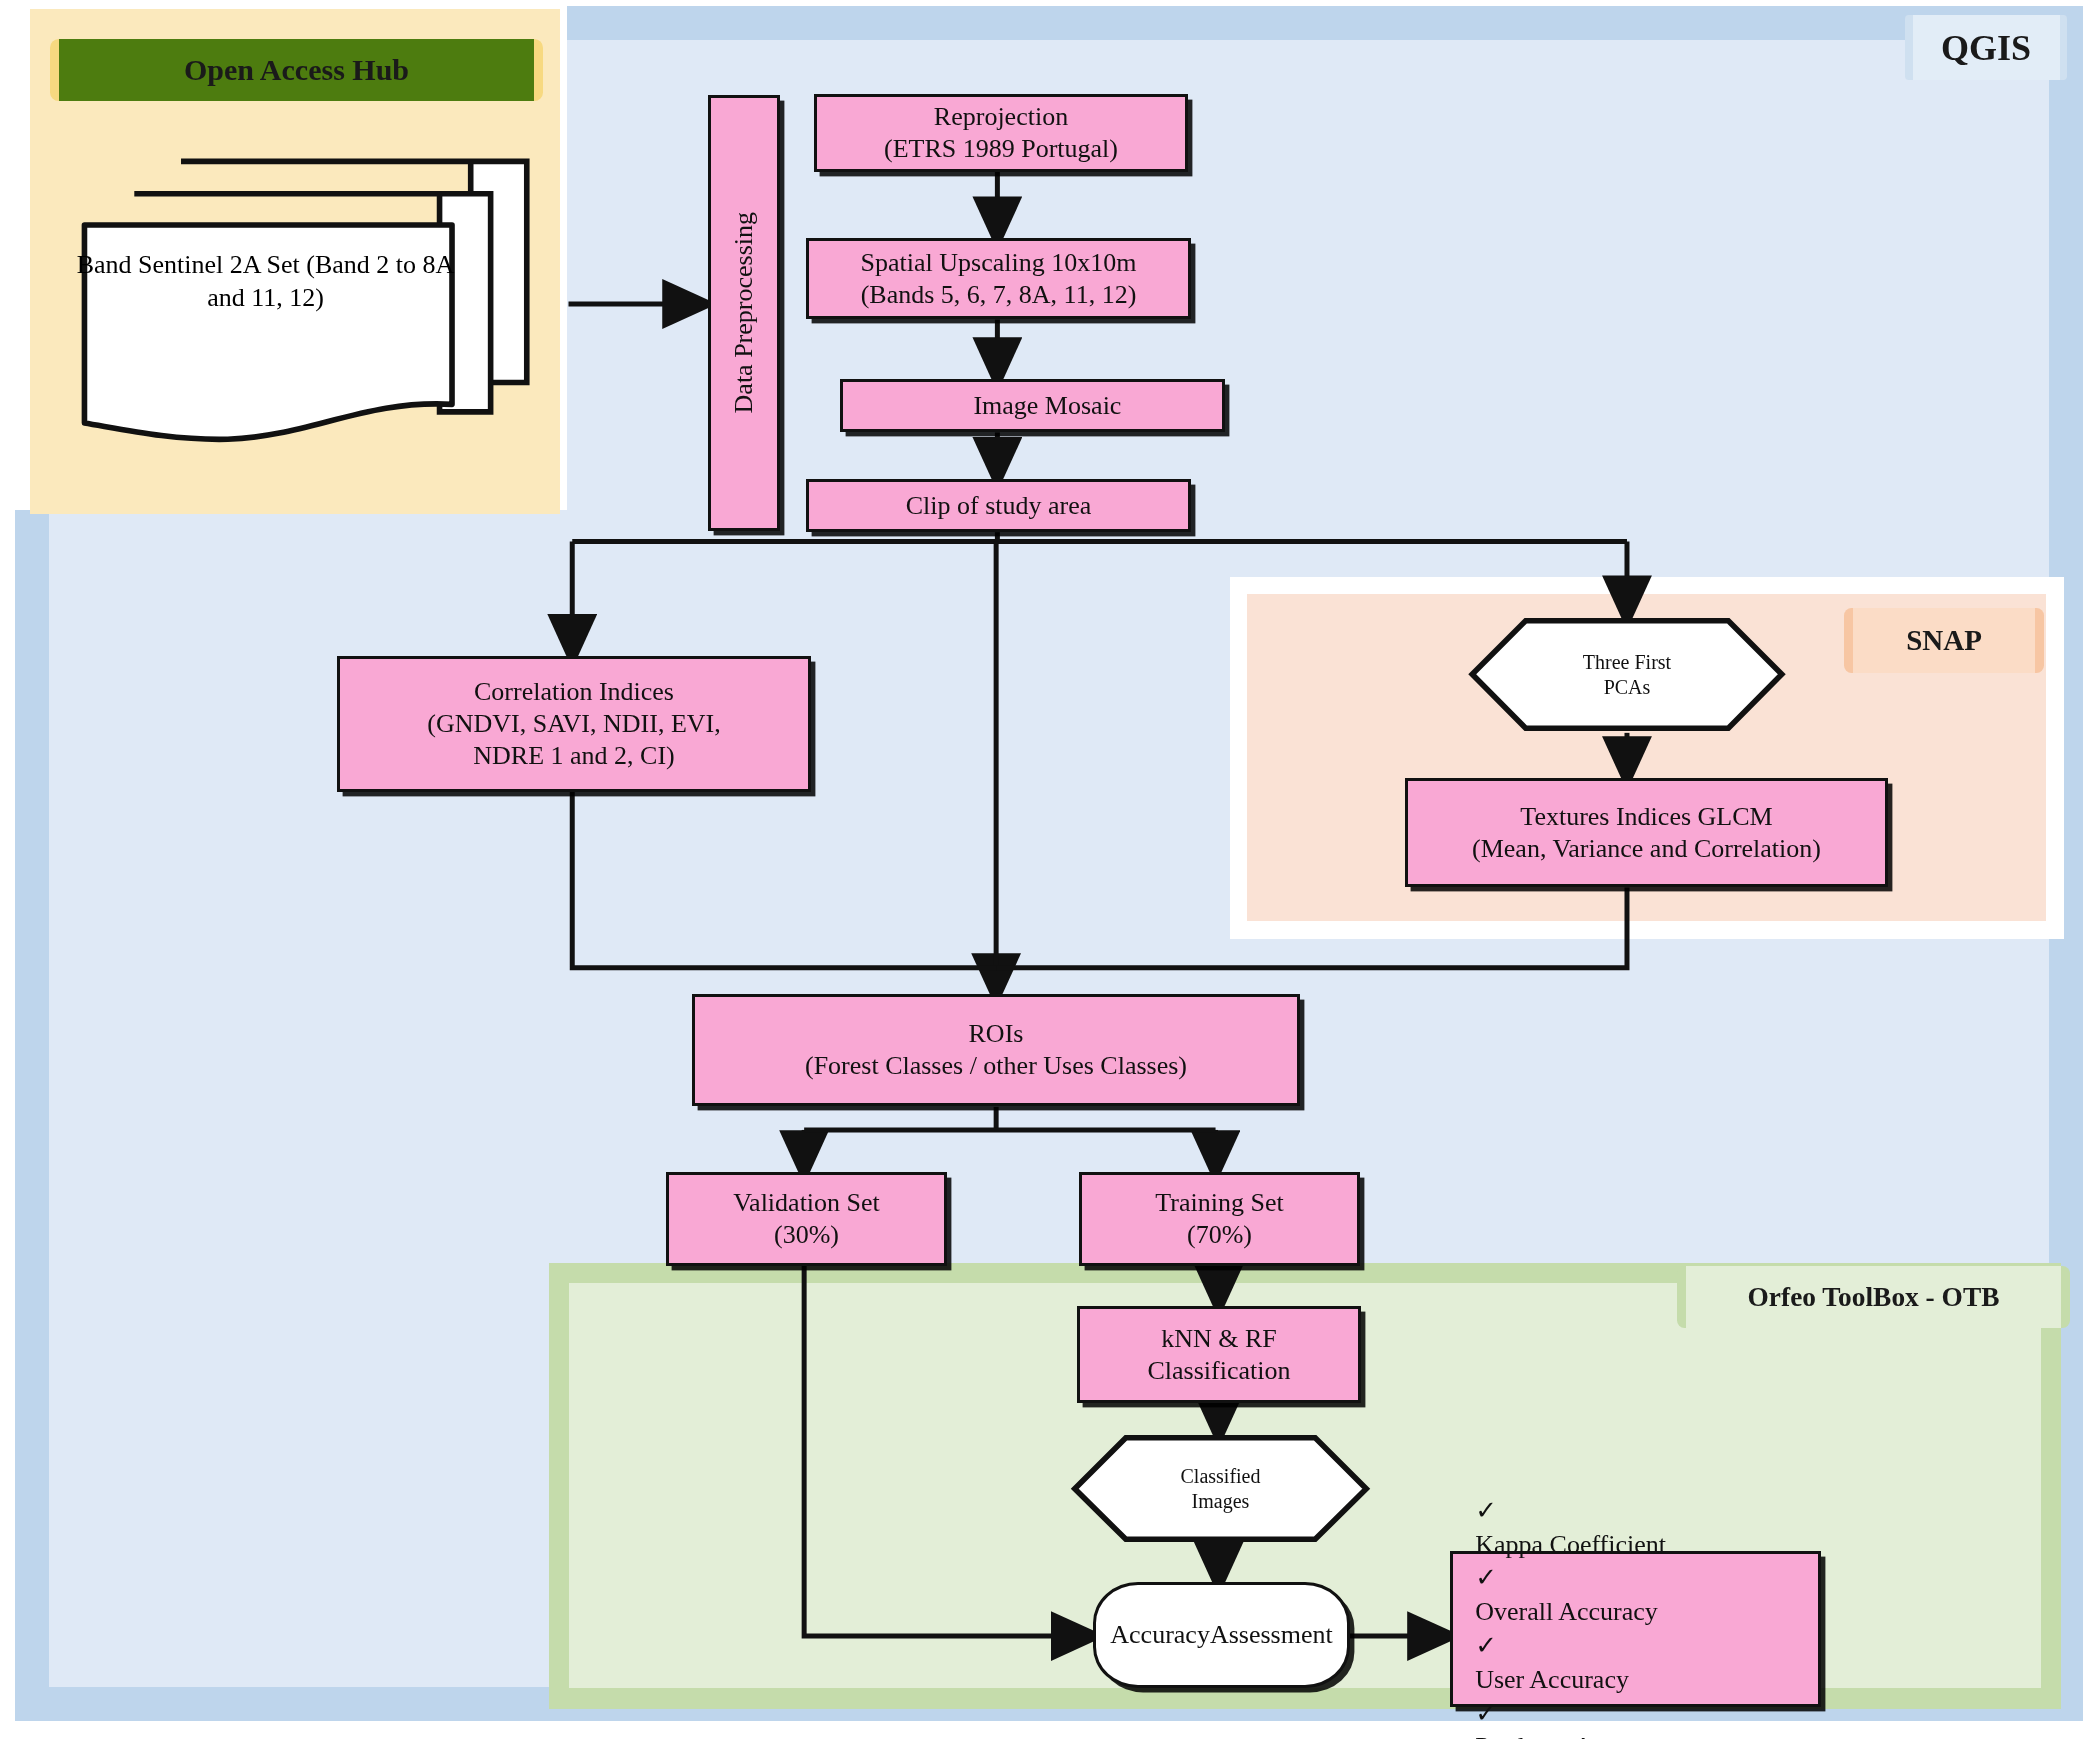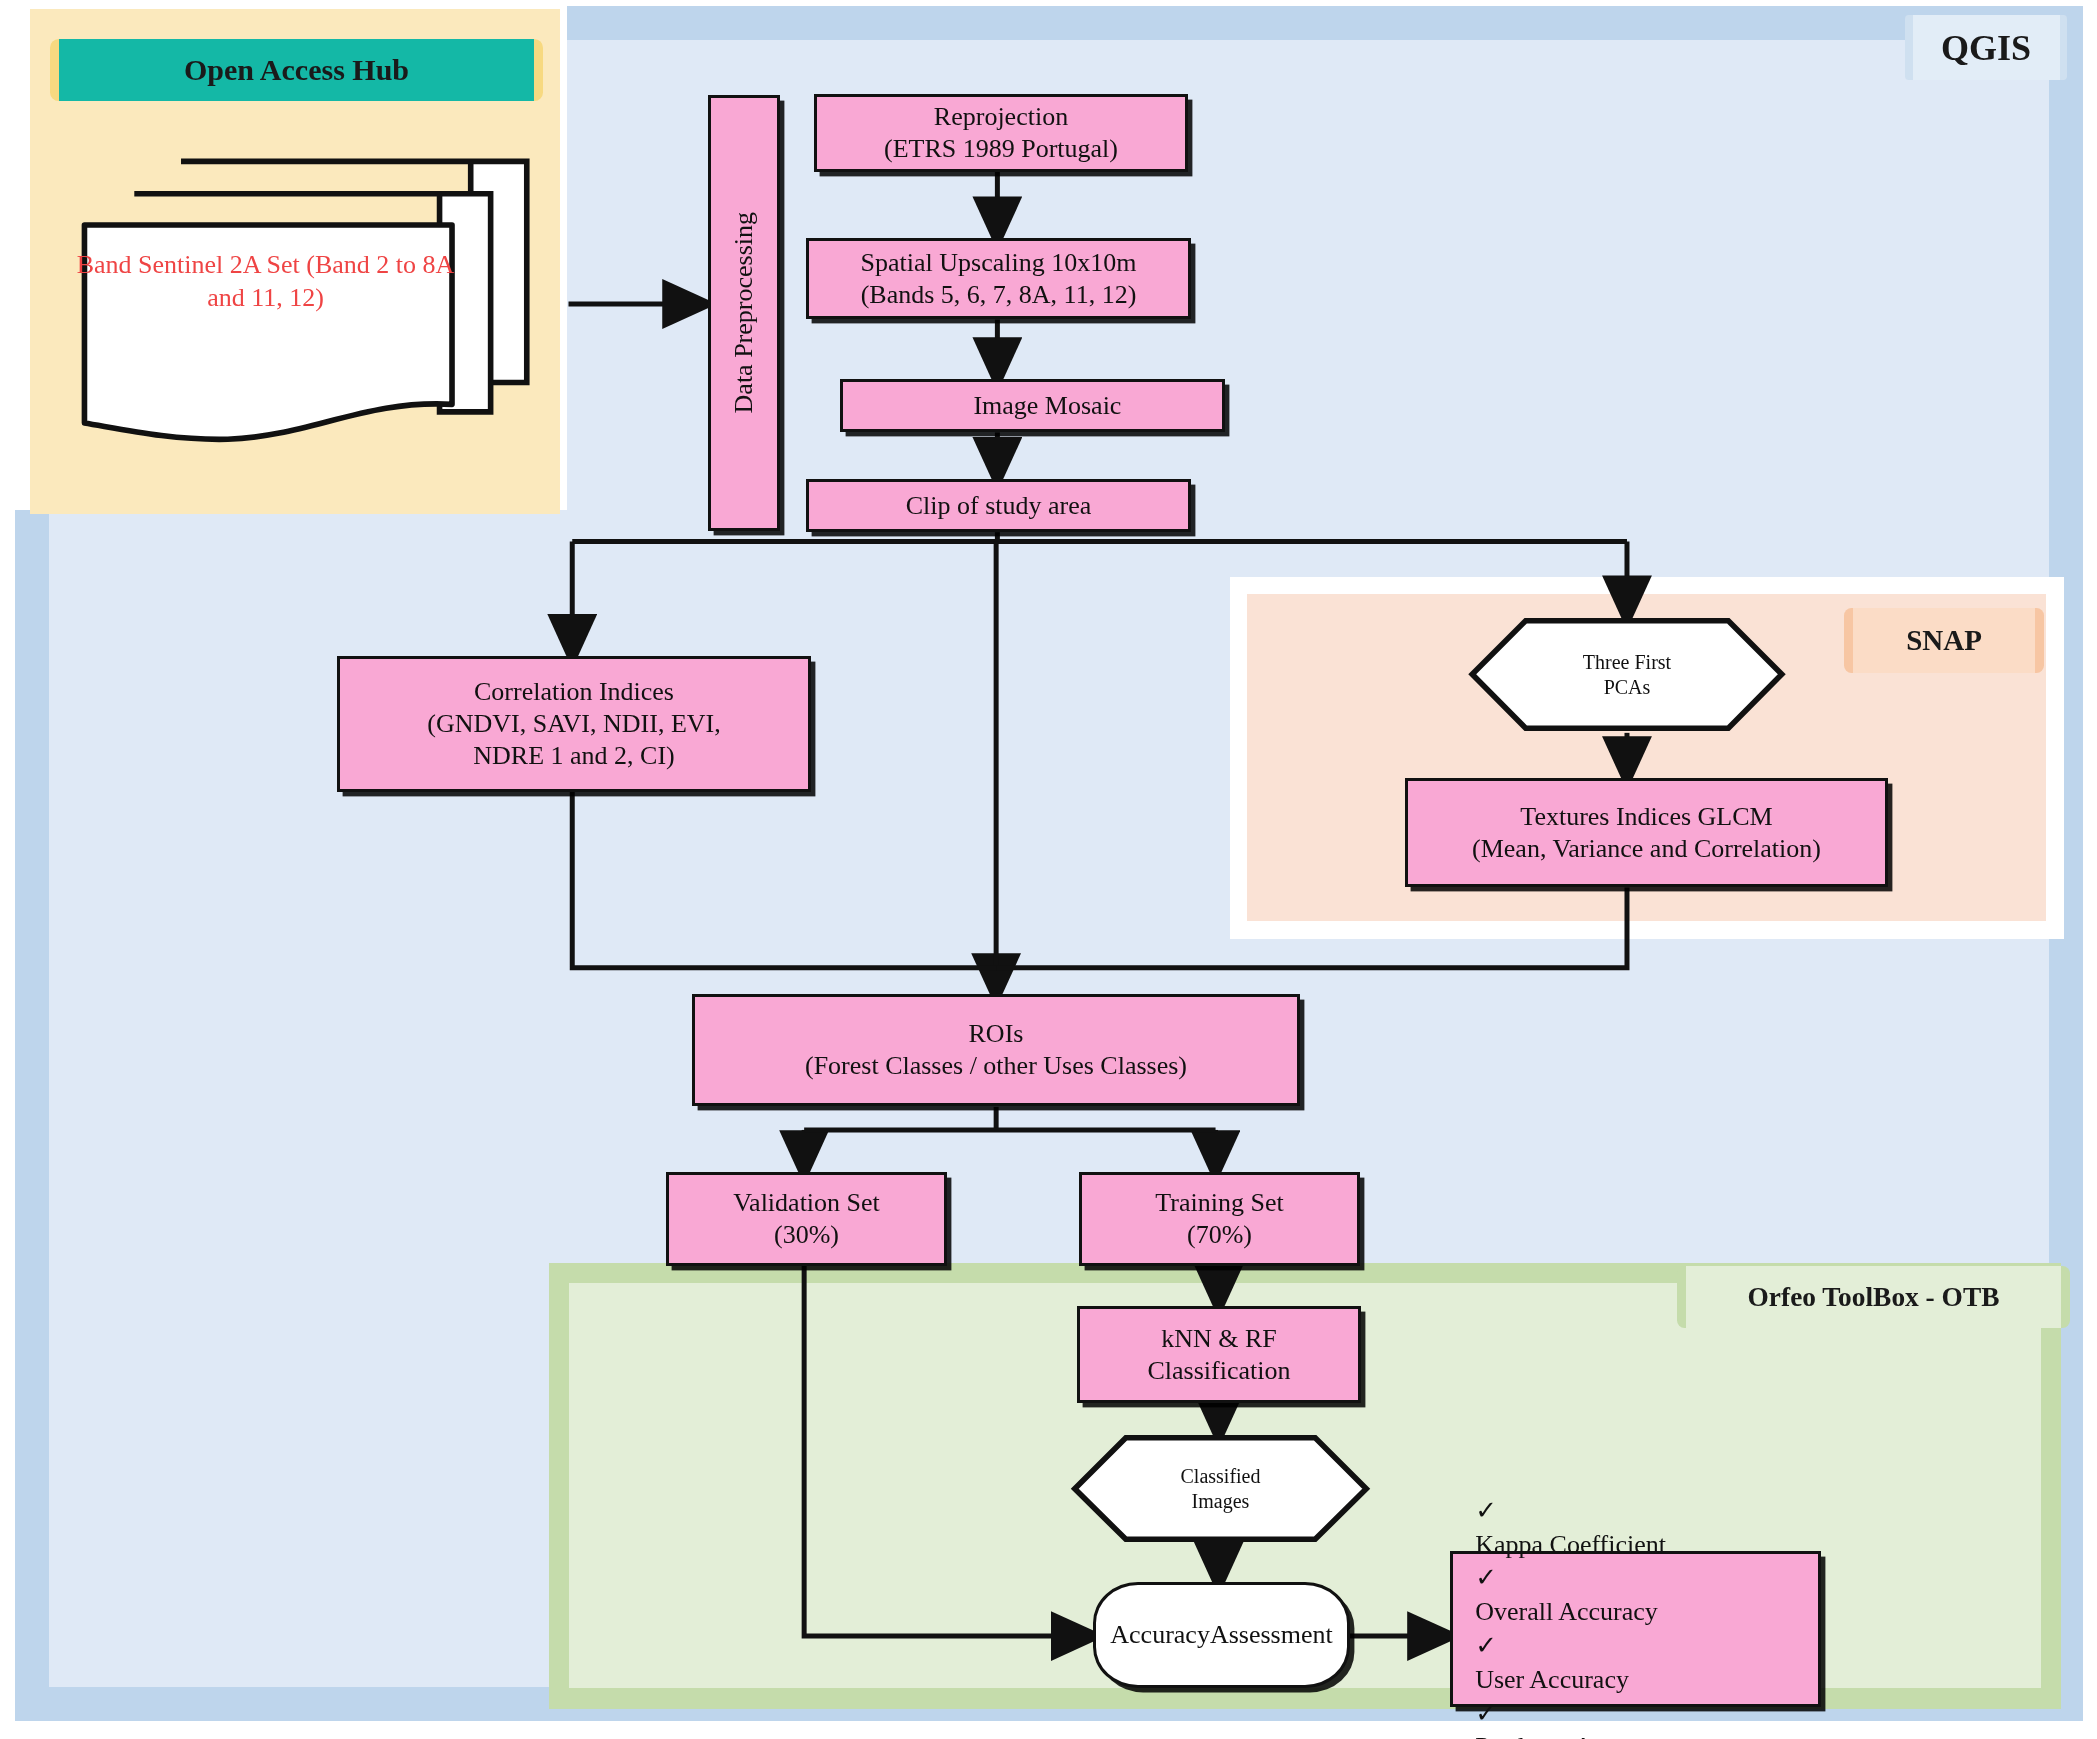--- a/index.html
+++ b/index.html
@@ -21,21 +21,21 @@
   #otb-panel{left:569px;top:1283px;width:1472px;height:405px;background:#e3eed7;}
 
   #hub-panel{left:30px;top:8.7px;width:530px;height:505px;background:#fbe9bd;}
 
   
   .chip{position:absolute;display:flex;align-items:center;justify-content:center;font-weight:bold;color:#1a1a1a;}
   .chip .inner{width:100%;height:100%;display:flex;align-items:center;justify-content:center;}
   #chip-qgis{left:1905px;top:15px;width:162px;height:65px;background:#cfe0f0;border-radius:3.7px;}
   #chip-qgis .inner{margin:7.5px;background:#e2edf7;font-size:36px;}
   #chip-hub{left:50px;top:39px;width:493px;height:62px;background:#f7d980;border-radius:8.7px;}
-  #chip-hub .inner{margin:8.7px;background:#14b8a6;font-size:30px;}
+  #chip-hub .inner{margin:8.7px;background:#4d7c0f;font-size:30px;}
   #chip-snap{left:1844px;top:608px;width:200px;height:65px;background:#f7c6a3;border-radius:7.5px;}
   #chip-snap .inner{margin:8.7px;background:#fbdcc6;font-size:29px;}
   #chip-otb{left:1677px;top:1266px;width:393px;height:62px;background:#c5dcab;border-radius:7.5px;}
   #chip-otb .inner{margin:8.7px;background:#e3eed7;font-size:27.4px;}
 
   
   .node{position:absolute;background:#f9a8d4;border:3.1px solid #111111;
         box-shadow:5px 5px 0 -0.6px rgba(0,0,0,0.85);
         display:flex;align-items:center;justify-content:center;text-align:center;
         font-size:26px;line-height:1.22;color:#111;box-sizing:border-box;padding:3.7px 6.2px;}
@@ -69,21 +69,21 @@
 
   
   #n-accuracy{position:absolute;left:1093px;top:1582px;width:257px;height:106px;background:#fff;
         border:3.1px solid #111;border-radius:45px/41px;box-shadow:5px 5px 0 -0.6px rgba(0,0,0,0.85);
         display:flex;flex-direction:row;align-items:center;justify-content:center;
         font-size:26px;line-height:1.22;text-align:center;color:#111;box-sizing:border-box;}
 
   
   #docstack{position:absolute;left:72px;top:155px;width:461px;height:290px;}
   #docstack svg{position:absolute;left:0;top:0;}
-  #doctext{position:absolute;left:72px;top:249px;width:387px;text-align:center;font-size:26px;line-height:1.25;color:#ef4444;}
+  #doctext{position:absolute;left:72px;top:249px;width:387px;text-align:center;font-size:26px;line-height:1.25;color:#000000;}
 
   
   #wires{position:absolute;left:0;top:0;width:2097px;height:1740px;pointer-events:none;}
 </style>
 </head>
 <body>
 
 <div id="stage">
 
   <div class="panel" id="qgis-panel"></div>

